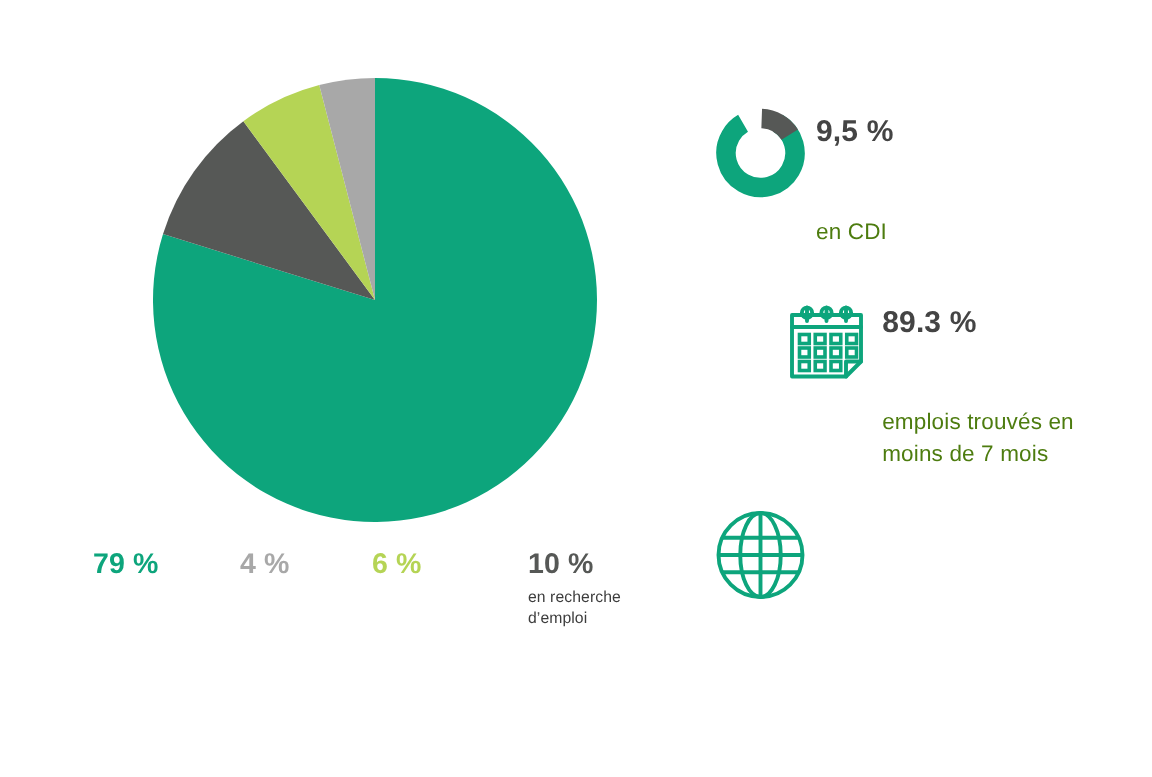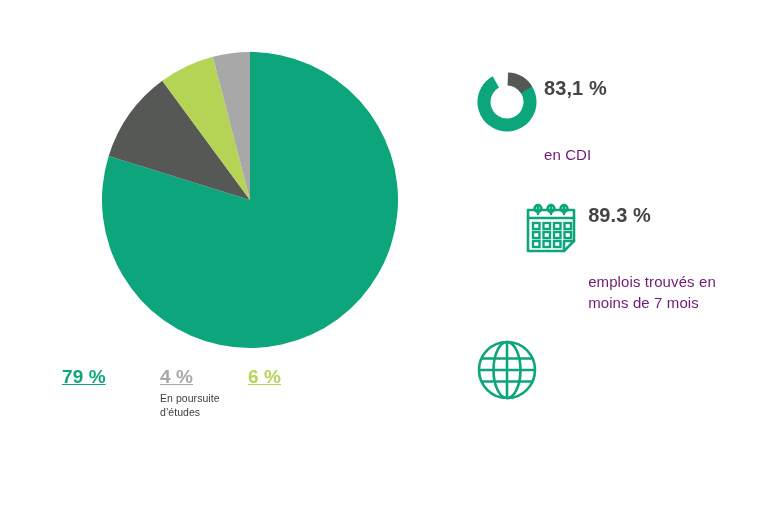--- a/index.html
+++ b/index.html
@@ -42,21 +42,20 @@
   .legend-item.w1 { width: 98px; }
   .legend-item.w2 { width: 88px; }
   .legend-item.w3 { width: 104px; }
   .legend-item.w4 { width: 90px; }
   .legend-value {
     font-size: 19px;
     font-weight: bold;
     line-height: 22px;
     letter-spacing: 0.1px;
     margin-bottom: 4px;
-    text-decoration: underline;
   }
   .legend-label {
     font-size: 10.5px;
     line-height: 13.5px;
     color: #3d3d3d;
     letter-spacing: 0.05px;
   }
 
   
   #stats-panel {
@@ -82,21 +81,21 @@
   .stat-value {
     font-size: 20px;
     font-weight: bold;
     color: #444444;
     line-height: 24px;
     letter-spacing: 0.1px;
     margin-bottom: 2px;
   }
   .stat-desc {
     font-size: 15px;
-    color: #701a75;
+    color: #4d7c0f;
     line-height: 21px;
     letter-spacing: 0.1px;
     white-space: pre-line;
     margin-top: 44px;
   }
   #stat-row-cdi { margin-bottom: 30px; }
   #stat-row-delai { margin-bottom: 22px; justify-content: center; }
 </style>
 </head>
 <body>
@@ -114,44 +113,47 @@
 </div>
 
 <div id="pie-legend">
 
   <div class="legend-item w1">
     <div class="legend-value" style="color: rgb(13, 165, 124);">79 %</div>
   </div>
 
   <div class="legend-item w2">
     <div class="legend-value" style="color: rgb(168, 168, 168);">4 %</div>
-    <div class="legend-label">En poursuite
-d’études</div>
   </div>
 
   <div class="legend-item w3">
     <div class="legend-value" style="color: rgb(181, 212, 85);">6 %</div>
   </div>
 
+  <div class="legend-item w4">
+    <div class="legend-value" style="color: rgb(86, 88, 86);">10 %</div>
+    <div class="legend-label">en recherche
+d’emploi</div>
+  </div>
 
 </div>
 
 <div id="stats-panel">
 
   <div class="stat-row" id="stat-row-cdi">
     <div class="stat-icon">
       <svg width="64" height="64" viewBox="0 0 64 64">
 
         <circle cx="32" cy="32" r="23" fill="none" stroke="#0da57c" stroke-width="13" stroke-dasharray="120.1 24.4" transform="rotate(-60 32 32)"></circle>
 
         <circle cx="32" cy="32" r="23" fill="none" stroke="#565856" stroke-width="13" stroke-dasharray="22.4 122.1" transform="rotate(-88 32 32)"></circle>
       </svg>
     </div>
     <div class="stat-text">
-      <div class="stat-value">83,1 %</div>
+      <div class="stat-value">9,5 %</div>
       <div class="stat-desc">en CDI</div>
     </div>
   </div>
 
   <div class="stat-row" id="stat-row-delai">
     <div class="stat-icon">
       <svg width="62" height="62" viewBox="0 0 62 62">
         <g fill="none" stroke="#0da57c" stroke-width="2.6" stroke-linejoin="round" stroke-linecap="round">
 
           <path d="M8,13 L54,13 L54,44 L44,54 L8,54 Z"></path>

